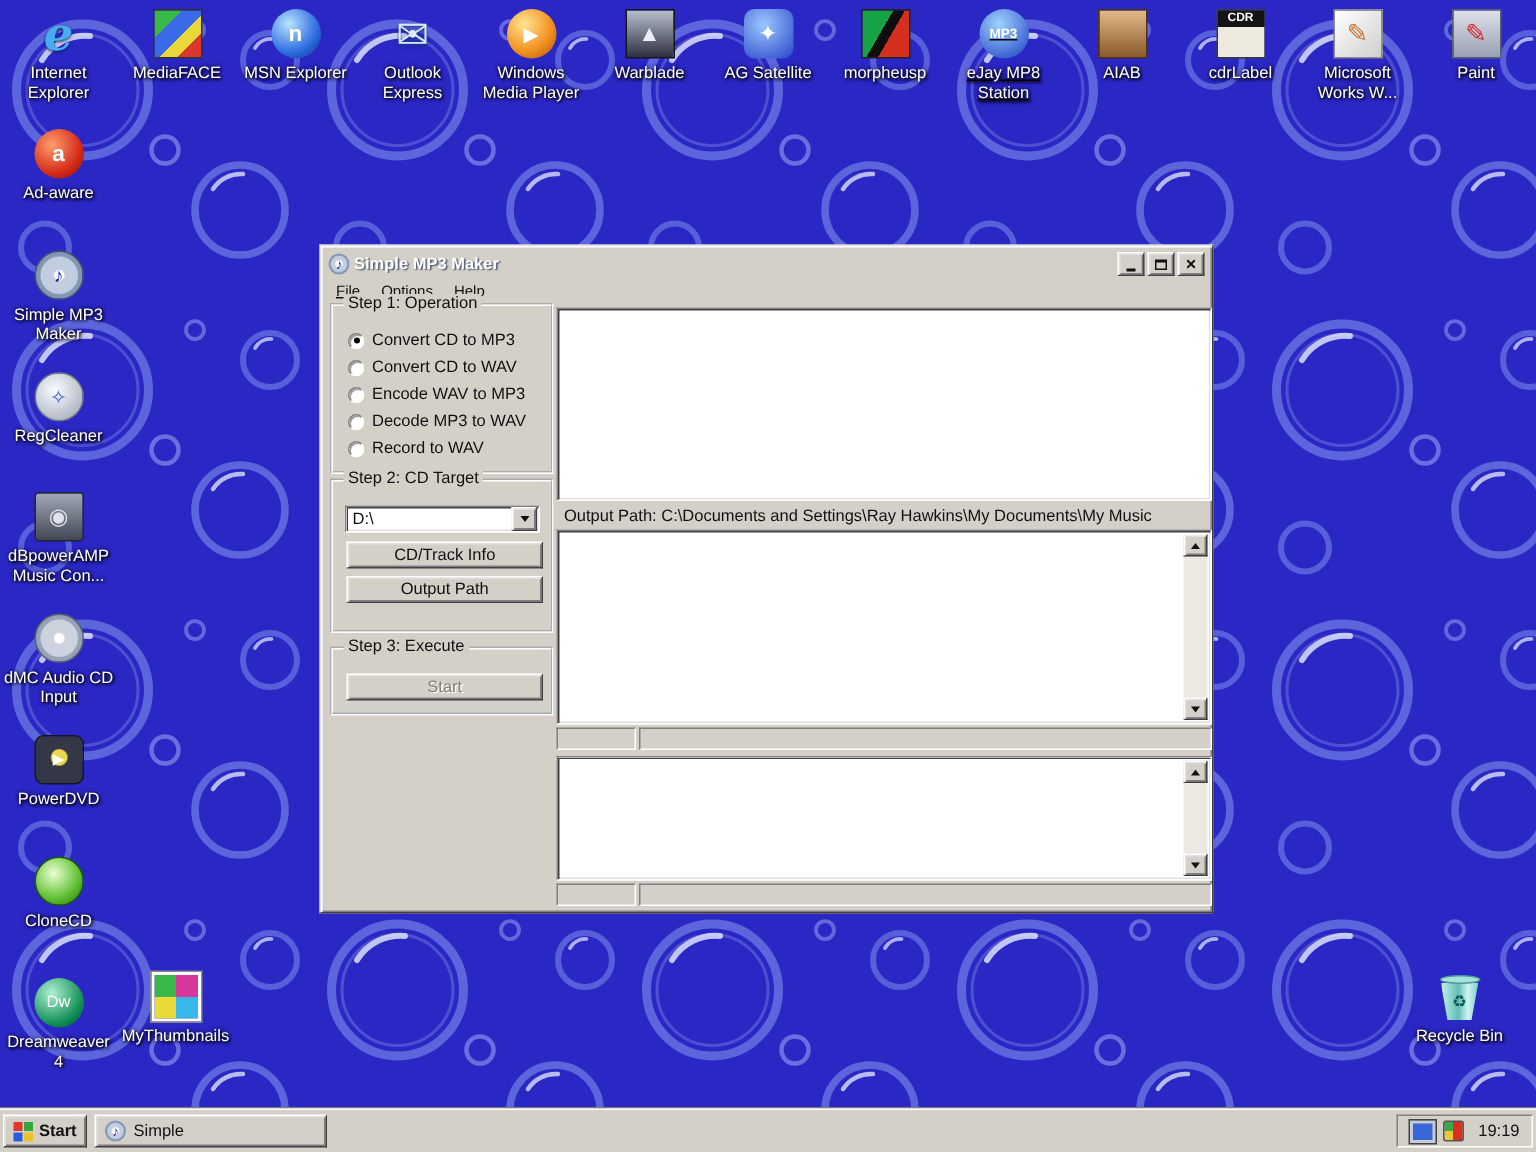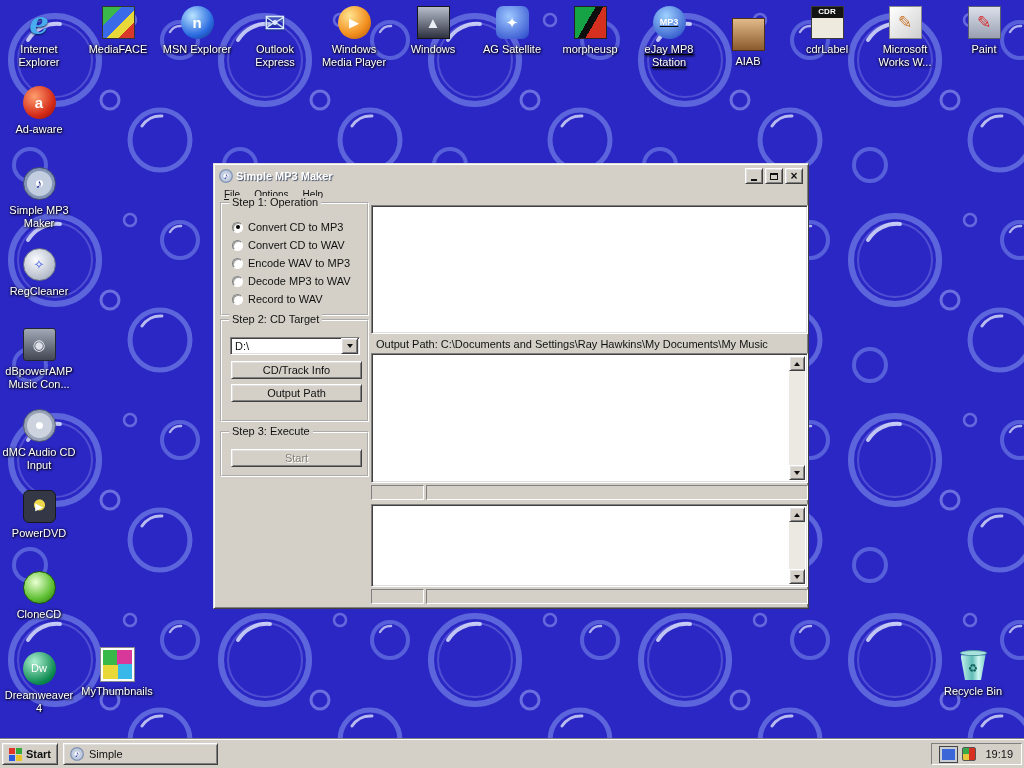--- a/index.html
+++ b/index.html
@@ -194,39 +194,39 @@
       <div class="dicon-cell" style="left: 315px; top: 6px;">
         <div class="ic ic-windows-media-player">
           <span class="ic-glyph">▶</span>
         </div>
         <div class="dicon-label">Windows Media Player</div>
       </div>
       <div class="dicon-cell" style="left: 394px; top: 6px;">
         <div class="ic ic-warblade">
           <span class="ic-glyph">▲</span>
         </div>
-        <div class="dicon-label">Windows</div>
+        <div class="dicon-label">Warblade</div>
       </div>
       <div class="dicon-cell" style="left: 473px; top: 6px;">
         <div class="ic ic-ag-satellite">
           <span class="ic-glyph">✦</span>
         </div>
         <div class="dicon-label">AG Satellite</div>
       </div>
       <div class="dicon-cell" style="left: 551px; top: 6px;">
         <div class="ic ic-morpheus"></div>
         <div class="dicon-label">morpheusp</div>
       </div>
       <div class="dicon-cell" style="left: 630px; top: 6px; text-decoration: underline;">
         <div class="ic ic-ejay">
           <span class="ic-glyph">MP3</span>
         </div>
         <div class="dicon-label">eJay MP8 Station</div>
       </div>
-      <div class="dicon-cell" style="left: 709px; top: 18px;">
+      <div class="dicon-cell" style="left: 709px; top: 6px;">
         <div class="ic ic-aiab"></div>
         <div class="dicon-label">AIAB</div>
       </div>
       <div class="dicon-cell" style="left: 788px; top: 6px;">
         <div class="ic ic-cdrlabel">
           <span class="ic-glyph">CDR</span>
         </div>
         <div class="dicon-label">cdrLabel</div>
       </div>
       <div class="dicon-cell" style="left: 866px; top: 6px;">

